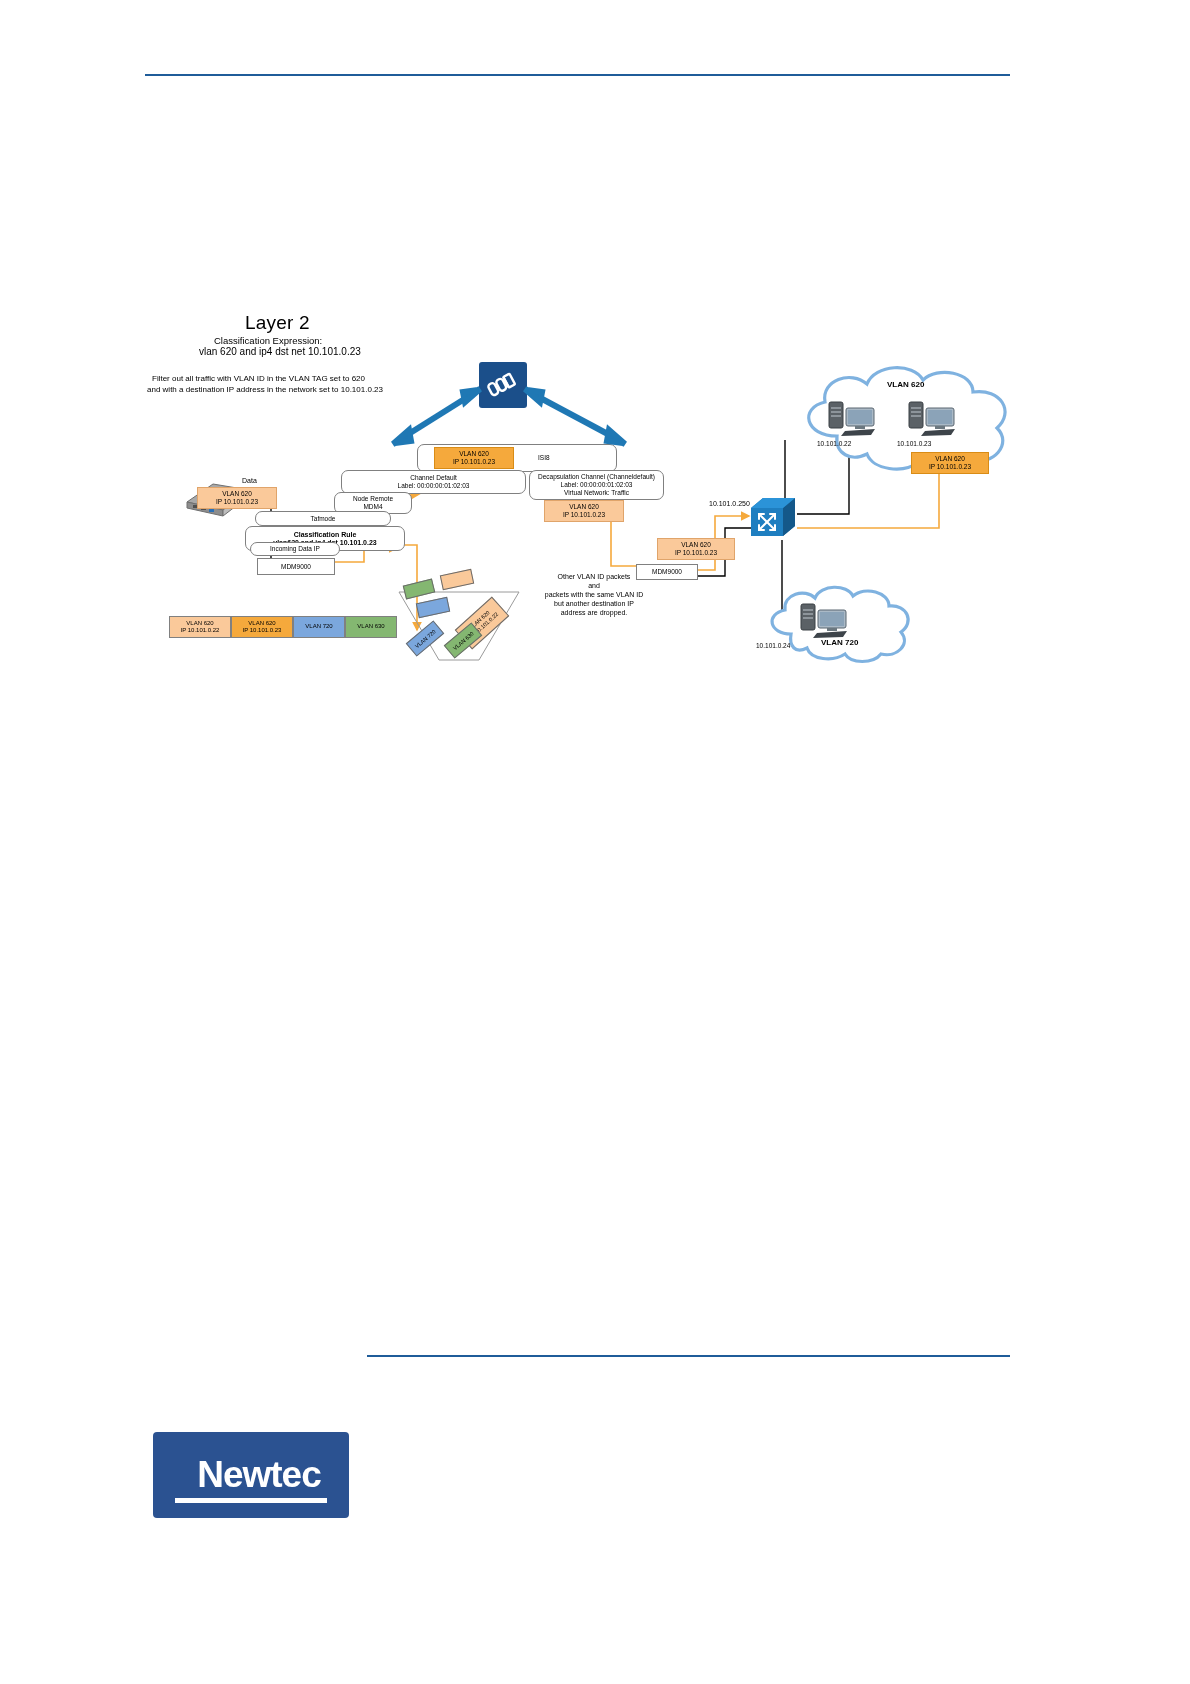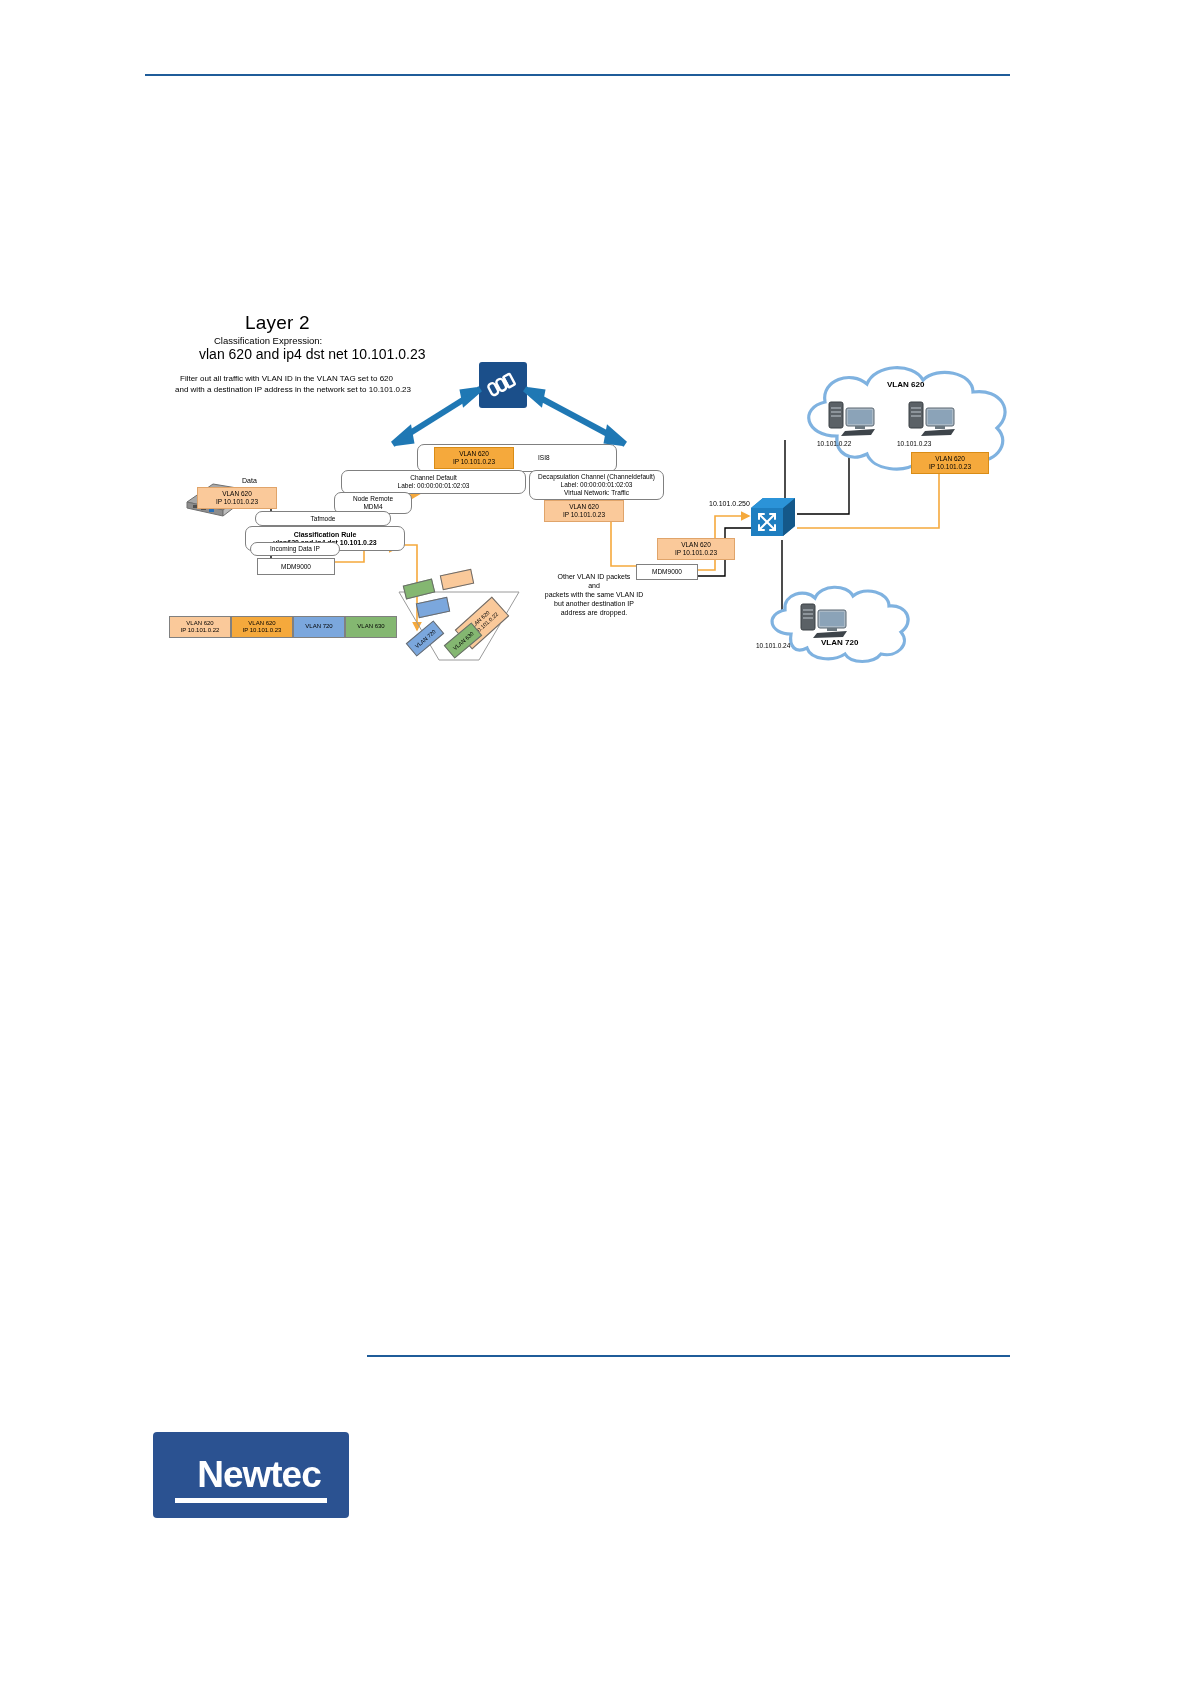--- a/index.html
+++ b/index.html
@@ -17,22 +17,22 @@
     color:#fff;font-family:"Liberation Sans",sans-serif;font-weight:bold;font-size:37px;letter-spacing:-1px;}
   .logo-bar{position:absolute;left:22px;top:66px;width:152px;height:5px;background:#fff;}
 
   
   .diagram{position:absolute;left:149px;top:300px;width:900px;height:380px;}
 
   .t{position:absolute;white-space:pre;font-family:"Liberation Sans",sans-serif;}
 
   .title-layer2{font-size:19px;letter-spacing:.2px;}
   .sub1{font-size:9.5px;}
-  .sub2{font-size:14px;}
-  .note{font-size:8px;line-height:11px;margin-left:28px;}
+  .sub2{font-size:10px;}
+  .note{font-size:8px;line-height:11px;}
 
   
   .node{position:absolute;border:1px solid #808080;border-radius:7px;background:#fff;
         font-size:6.5px;line-height:8px;text-align:center;display:flex;align-items:center;justify-content:center;
         box-sizing:border-box;padding:1px 2px;}
   .node.sq{border-radius:0;}
   .node b{font-size:7px;}
 
   
   .otag{position:absolute;background:#f5a93c;border:1px solid #d98c16;font-size:6.5px;line-height:8.5px;

